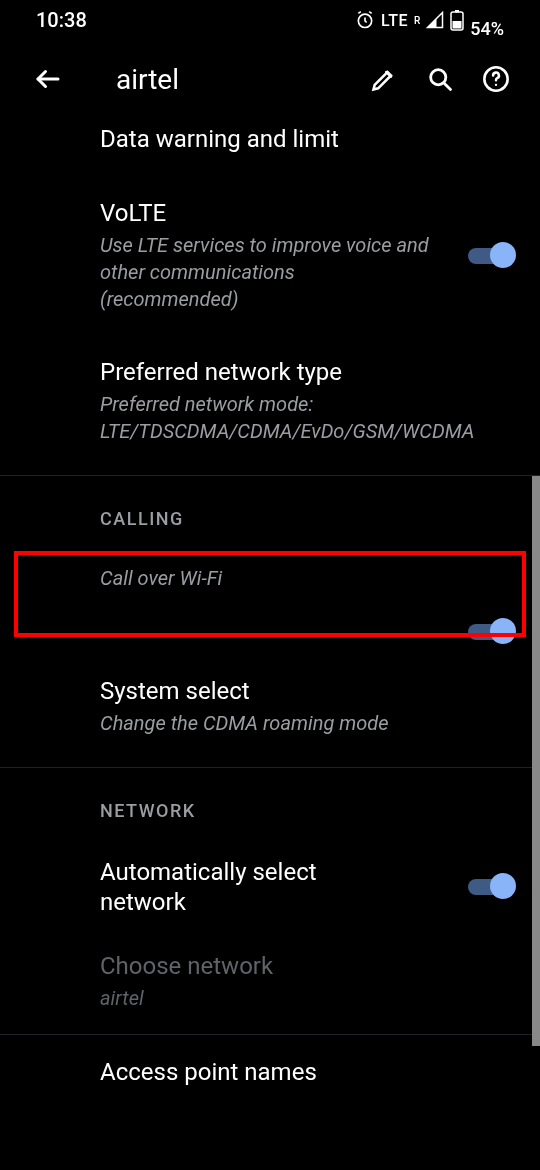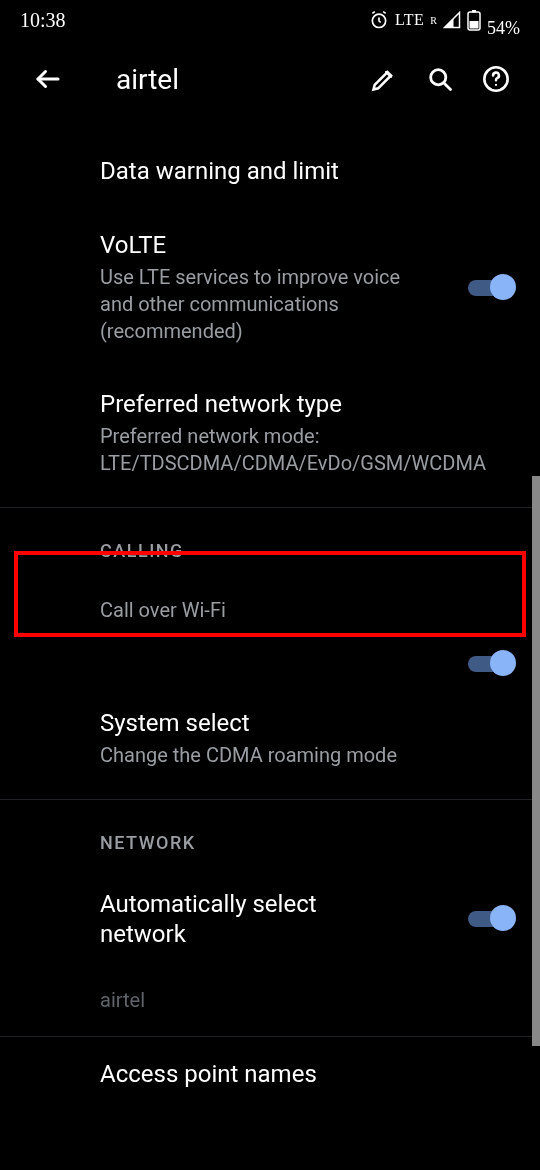--- a/index.html
+++ b/index.html
@@ -9,24 +9,23 @@
     background: #000;
     color: #fff;
     font-family: Roboto, "Helvetica Neue", Arial, sans-serif;
     overflow: hidden;
   }
   .status-bar {
     height: 40px;
     display: flex;
     align-items: center;
     justify-content: space-between;
-    padding: 0 20px;
+    padding: 0 36px;
     font-size: 20px;
     font-weight: 500;
-    font-family: Liberation Serif, serif;
   }
   .status-right { display: flex; align-items: center; gap: 6px; text-align: right; }
   .status-right svg { display: block; }
   .status-right .lte { font-size: 16px; letter-spacing: 0.5px; font-weight: 500; }
   .status-right .sup { font-size: 10px; vertical-align: top; }
   .status-right .batt-txt { font-size: 18px; margin-top: 16px; }
 
   .app-bar {
     height: 78px;
     display: flex;
@@ -57,20 +56,21 @@
   .item .p-title {
     font-size: 24px;
     color: #fff;
     line-height: 1.25;
   }
   .item .p-sub {
     font-size: 20px;
     color: #9a9ea2;
     line-height: 1.35;
     margin-top: 4px;
+    font-style: italic;
   }
   .item.with-toggle .text-wrap { padding-right: 80px; }
   .item .toggle {
     position: absolute;
     right: 24px;
     top: 50%;
     transform: translateY(-50%);
     width: 48px; height: 28px;
   }
   .toggle .track {
@@ -174,21 +174,21 @@
     <svg width="28" height="28" viewBox="0 0 24 24" fill="none" stroke="#fff" stroke-width="2.2" stroke-linecap="round">
       <circle cx="12" cy="12" r="10"></circle>
       <path d="M9.5 9a2.5 2.5 0 1 1 3.5 2.3c-.9.4-1 1-1 1.7"></path>
       <circle cx="12" cy="17" r="1" fill="#fff" stroke="none"></circle>
     </svg>
   </span>
 </div>
 
 <div class="content">
 
-  <div class="item" style="padding-top:6px;margin-top:32px;">
+  <div class="item" style="padding-top:6px;">
     <div class="p-title">Data warning and limit</div>
   </div>
 
   <div class="item with-toggle">
     <div class="text-wrap">
       <div class="p-title">VoLTE</div>
       <div class="p-sub">Use LTE services to improve voice and other communications (recommended)</div>
     </div>
     <div class="toggle">
       <div class="track"></div>
@@ -229,20 +229,21 @@
     <div class="text-wrap">
       <div class="p-title" style="max-width:280px;">Automatically select network</div>
     </div>
     <div class="toggle">
       <div class="track"></div>
         <div class="thumb"></div>
     </div>
   </div>
 
   <div class="item disabled" style="padding-top:12px;padding-bottom:14px;">
+    <div class="p-title">Choose network</div>
     <div class="p-sub">airtel</div>
   </div>
 
   <div class="divider"></div>
 
   <div class="item" style="padding-bottom:0;">
     <div class="p-title">Access point names</div>
   </div>
 
   <div class="highlight" style="top:433px;height:86px;"></div>

